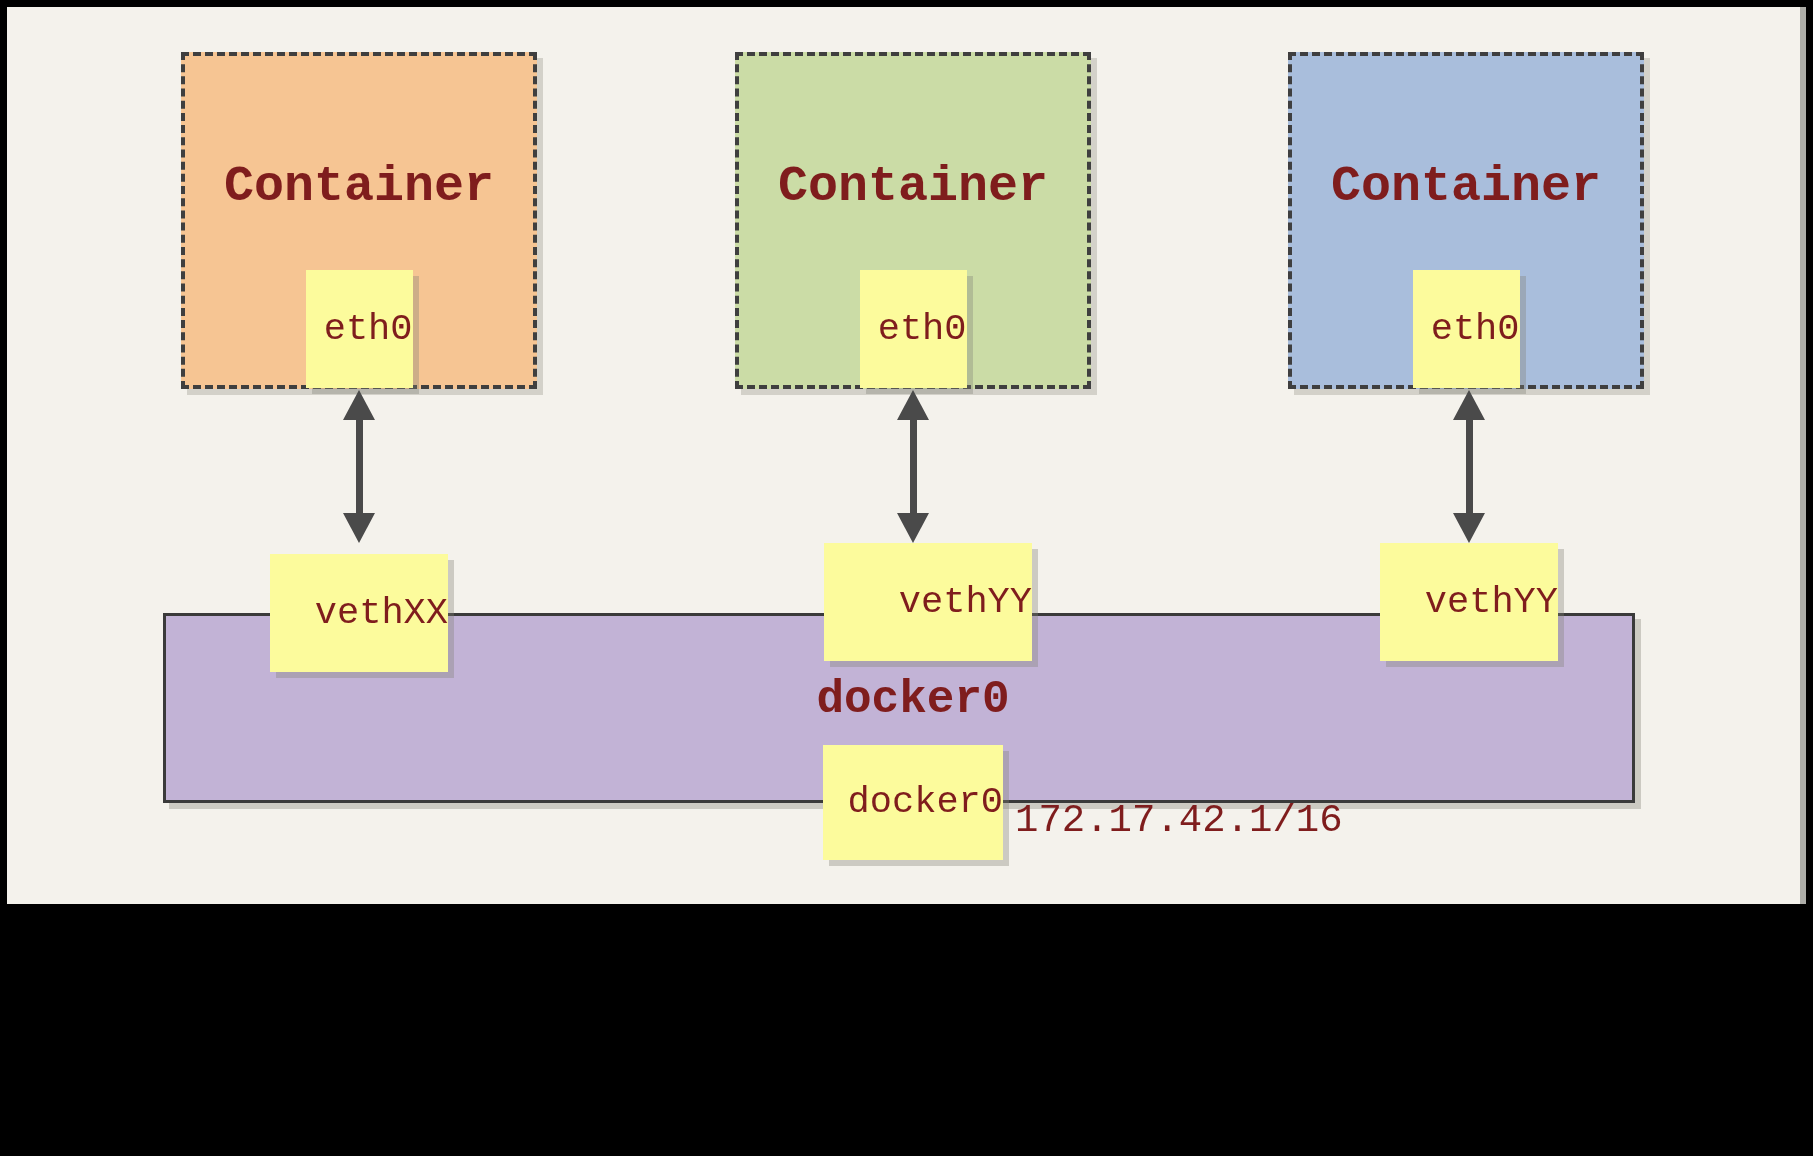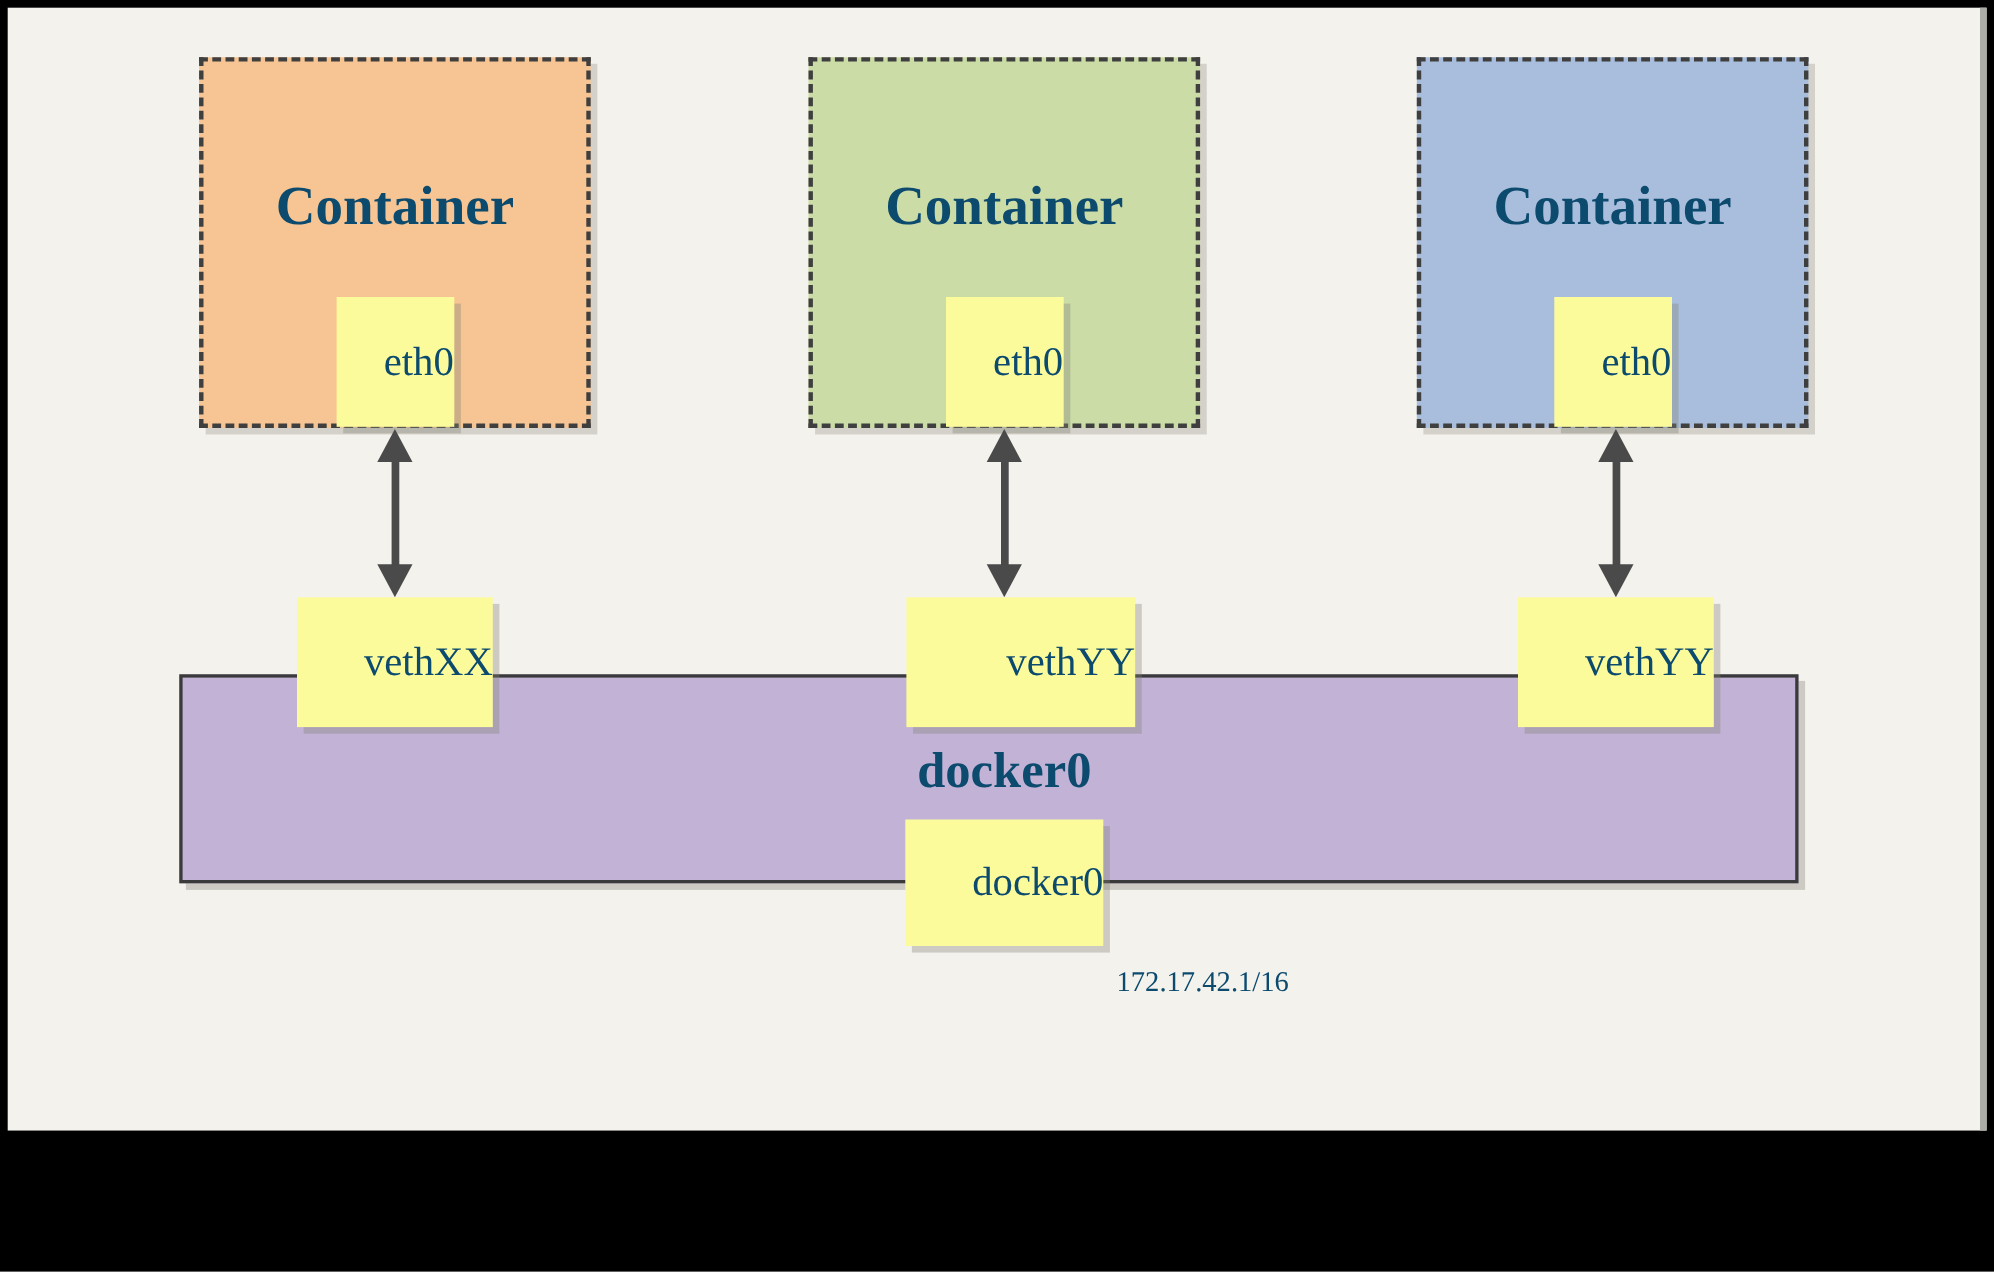--- a/index.html
+++ b/index.html
@@ -1,54 +1,54 @@
 <!DOCTYPE html>
 <html><head>
 <meta charset="utf-8">
 <style>
   html,body{margin:0;padding:0;background:#000;}
-  .canvas{position:relative;width:1813px;height:1028px;background:#000;overflow:hidden;
-          font-family:Liberation Serif, serif;color:#0c4a6e;}
+  .canvas{position:relative;width:1813px;height:904px;background:#000;overflow:hidden;
+          font-family:Liberation Mono, monospace;color:#7f1d1d;}
   .page{position:absolute;left:7px;top:7px;width:1793px;height:1136px;background:#F4F2EC;
         border-right:6px solid #ADADA8;border-bottom:6px solid #ADADA8;box-sizing:content-box;}
 
   
   .cbox{position:absolute;top:45px;width:356px;height:337px;border:4px dashed #3F3F3F;
         box-sizing:border-box;box-shadow:6px 6px 0 rgba(150,148,138,0.35);}
   .cbox.c1{left:174px;background:#F6C593;}
   .cbox.c2{left:728px;background:#CBDCA6;}
   .cbox.c3{left:1281px;background:#A9BEDC;}
   .cbox-label{position:absolute;top:106px;left:0;width:100%;text-align:center;
               font-size:50px;font-weight:bold;line-height:1;}
 
   
   .chip{position:absolute;background:#FCFB9C;display:flex;align-items:center;justify-content:flex-end;
         font-size:37px;line-height:1;box-shadow:6px 6px 0 rgba(130,130,118,0.35);}
   .eth-chip{left:calc(50% - 53.5px);top:214px;width:107px;height:118px;}
   .veth-chip{top:536px;width:178px;height:118px;}
-  .veth1{left:263px;} .veth2{left:817px;padding-left:30px;} .veth3{left:1373px;}
+  .veth1{left:263px;margin-top:11px;} .veth2{left:817px;padding-left:30px;} .veth3{left:1373px;}
   .docker-chip{left:816px;top:738px;width:180px;height:115px;}
 
   
   .varrow{position:absolute;top:383px;width:32px;height:153px;}
   .a1{left:336px;} .a2{left:890px;} .a3{left:1446px;}
   .varrow .head-up{position:absolute;top:0;left:0;width:0;height:0;
         border-left:16px solid transparent;border-right:16px solid transparent;
         border-bottom:30px solid #4A4A4A;}
   .varrow .shaft{position:absolute;left:12.5px;top:28px;width:7px;height:97px;background:#4A4A4A;}
   .varrow .head-down{position:absolute;bottom:0;left:0;width:0;height:0;
         border-left:16px solid transparent;border-right:16px solid transparent;
         border-top:30px solid #4A4A4A;}
 
   
   .bridge{position:absolute;left:156px;top:606px;width:1472px;height:190px;background:#C2B3D6;
           border:3px solid #3A3A3A;box-sizing:border-box;box-shadow:6px 6px 0 rgba(130,130,118,0.35);}
   .bridge-label{position:absolute;left:906px;top:670px;transform:translateX(-50%);
                 font-size:46px;font-weight:bold;line-height:1;}
-  .ip-label{position:absolute;left:1008px;top:872px;font-size:26px;line-height:1.1;}
+  .ip-label{position:absolute;left:1008px;top:793px;font-size:39px;line-height:1.1;}
 
   .host-label{position:absolute;left:906px;top:952px;transform:translateX(-50%);
               font-size:92px;line-height:1.1;white-space:nowrap;}
 </style>
 </head>
 <body>
 
 <div class="canvas">
   <div class="page">
 

